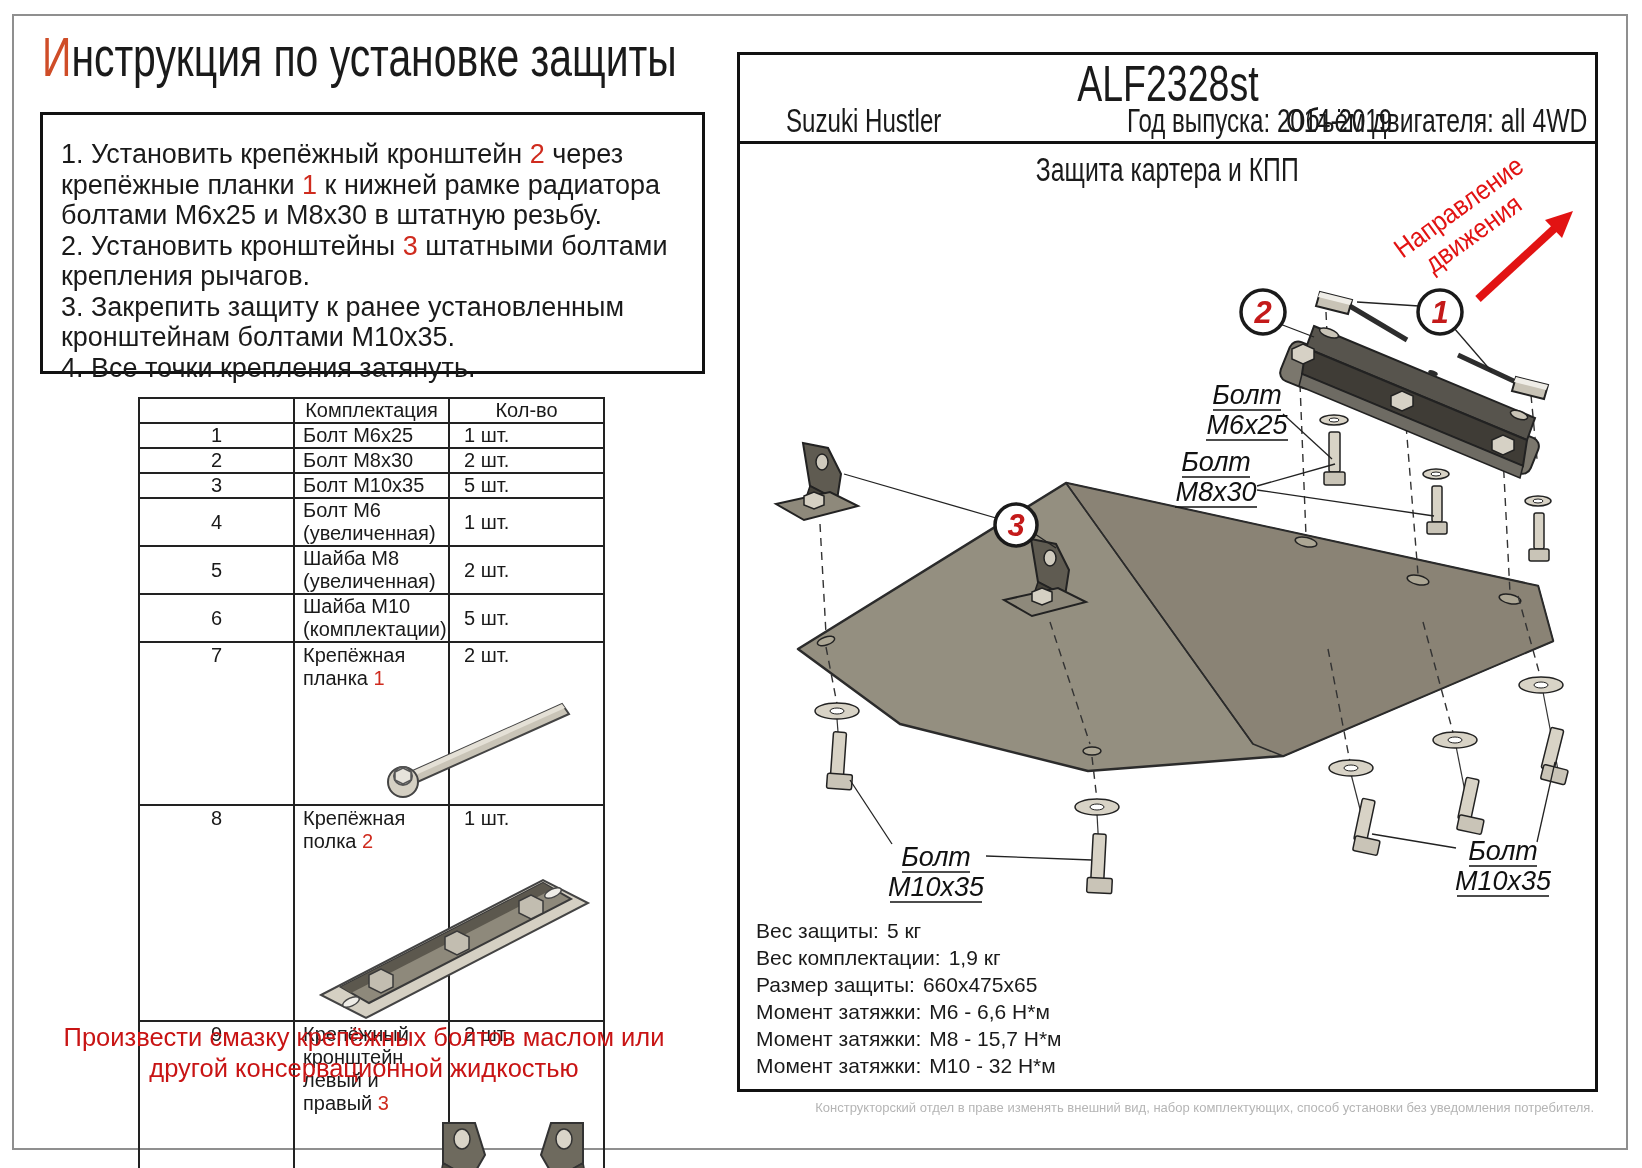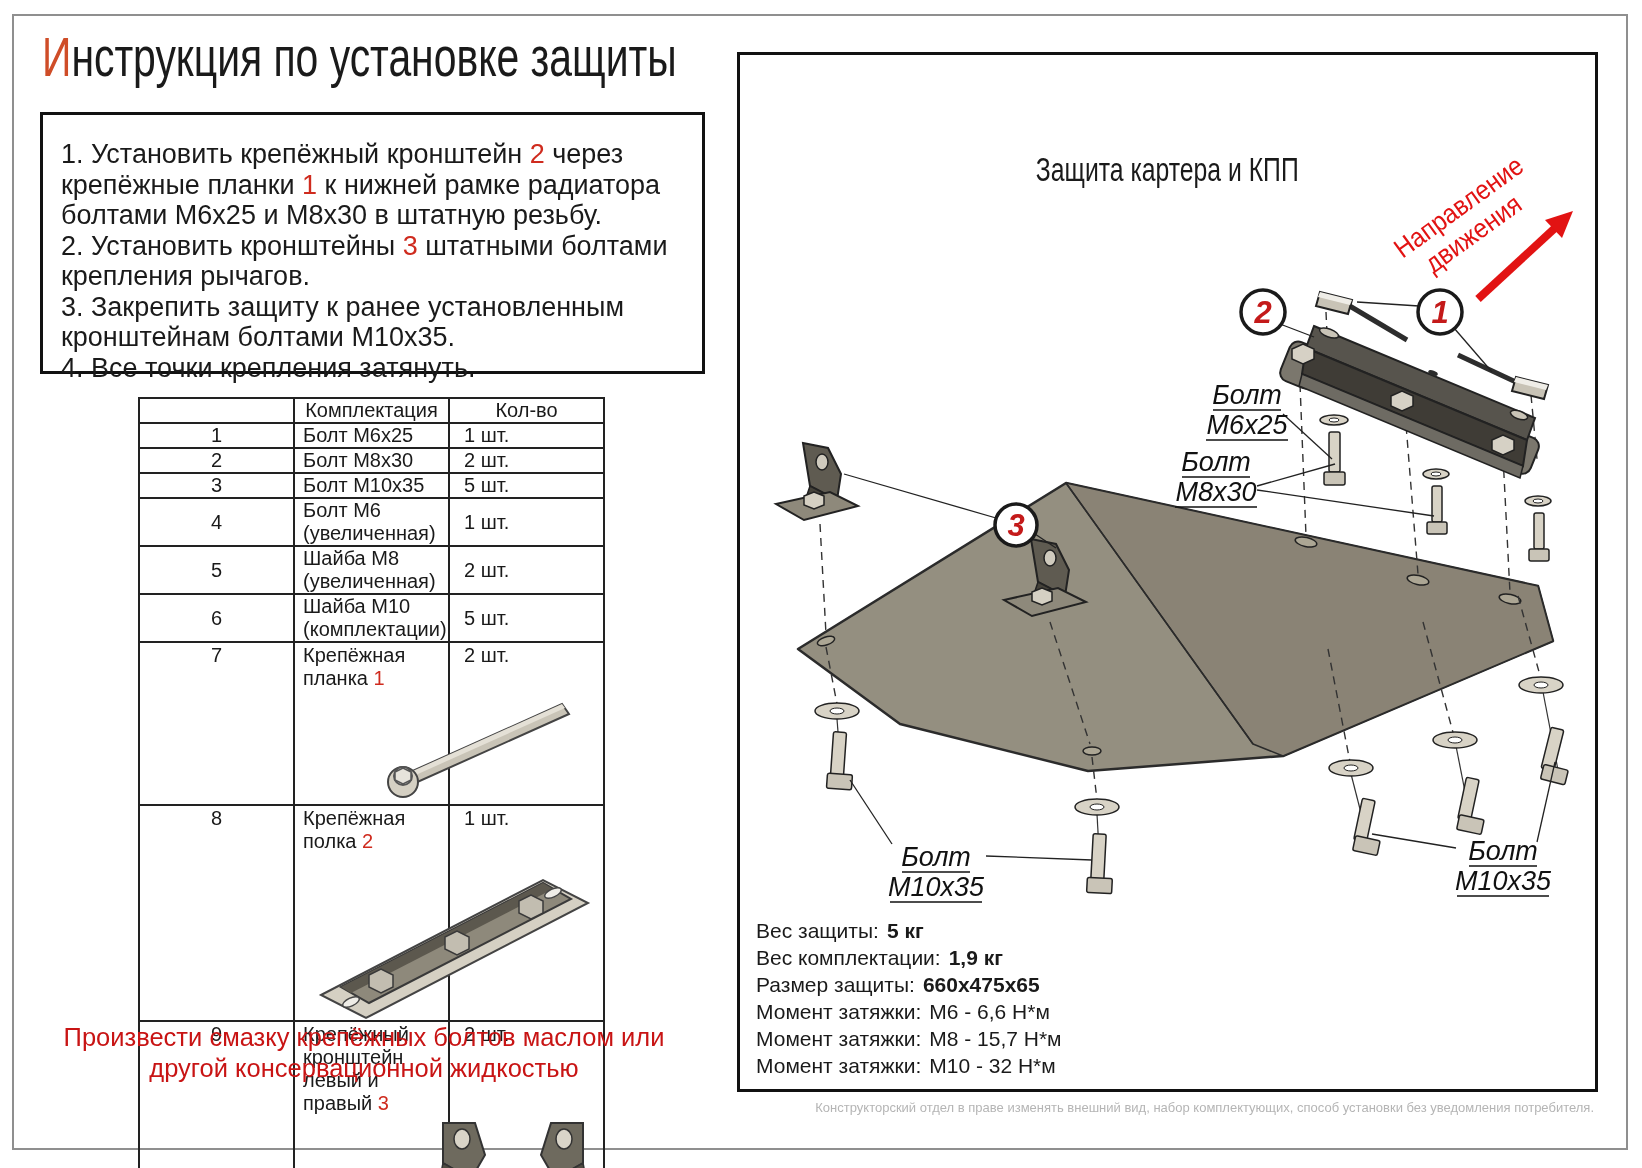--- a/index.html
+++ b/index.html
@@ -47,21 +47,21 @@
   .meta .model{position:absolute; left:46px;}
   .meta .year{position:absolute; left:387px;}
   .meta .engine{position:absolute; right:8px;}
 
   .diagram-title{position:absolute; top:96px; left:0; width:100%; text-align:center; font-size:33px;}
   .diagram-svg{position:absolute; left:0; top:89px; width:855px; height:946px;}
 
   .specs{position:absolute; left:16px; top:862px; font-size:21px; line-height:27px;}
   .spec-row{white-space:nowrap;}
   .spec-label{margin-right:8px;}
-  .spec-value.b{font-weight:bold;}
+  .spec-value.b{font-weight:normal;}
 
   .sheet-footer{position:absolute; top:1100px; right:48px; font-size:13px; color:#b5b5b5;}
 
   
   .bolt-label{font:italic 27px "Liberation Sans", sans-serif; fill:#111;}
   .dir-text{font:400 27px "Liberation Sans", sans-serif; fill:#e21313;}
   .callout-num{font:italic bold 31px "Liberation Sans", sans-serif; fill:#c41a1a;}
 </style>
 </head>
 <body>
@@ -173,20 +173,28 @@
         </svg>
       </td>
       <td class="qty">2 шт.</td>
     </tr>
   </tbody>
     </table>
 
   <div class="lube-note">Произвести смазку крепёжных болтов маслом или другой консервационной жидкостью</div>
 
   <div class="panel">
+    <div class="panel-header">
+      <div class="code"><span class="narrowC">ALF2328st</span></div>
+      <div class="meta">
+        <span class="model"><span class="narrowL">Suzuki Hustler</span></span>
+        <span class="year"><span class="narrowL">Год выпуска: 2014-2019</span></span>
+        <span class="engine"><span class="narrowR">Объём двигателя: all 4WD</span></span>
+      </div>
+    </div>
 
     <div class="diagram-title"><span class="narrowC">Защита картера и КПП</span></div>
 
     <svg class="diagram-svg" viewBox="0 0 855 946">
 
       <g>
         <polygon points="58,505 326,339 798,442 813,497 543,612 348,627 160,580" fill="#948f80" stroke="#2b2b2b" stroke-width="2.5" stroke-linejoin="round"></polygon>
         <polygon points="326,339 798,442 813,497 543,612 513,600" fill="#8a8375" stroke="#2b2b2b" stroke-width="1.5" stroke-linejoin="round"></polygon>
         <line x1="326" y1="339" x2="513" y2="600" stroke="#2b2b2b" stroke-width="1.5"></line>
         <ellipse cx="86" cy="497" rx="9" ry="4" fill="#aca694" stroke="#222" stroke-width="1.5" transform="rotate(-18 86 497)"></ellipse>

